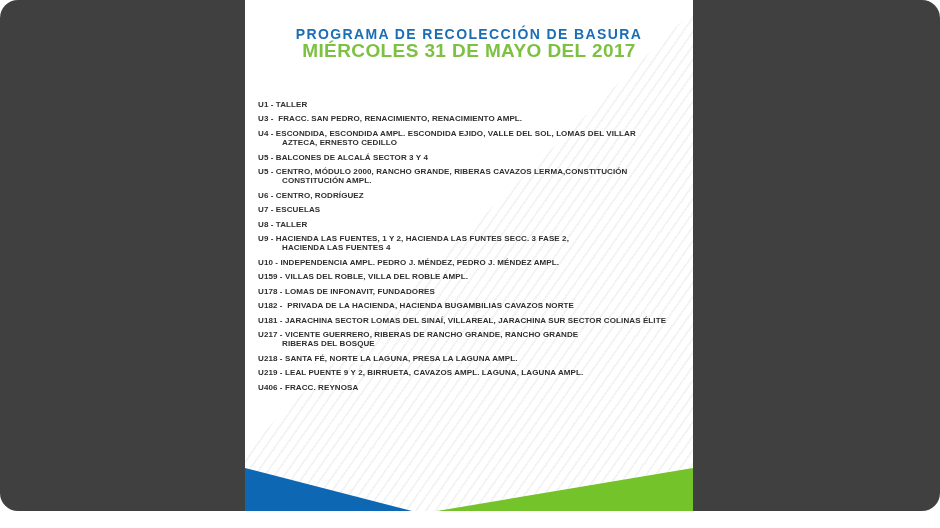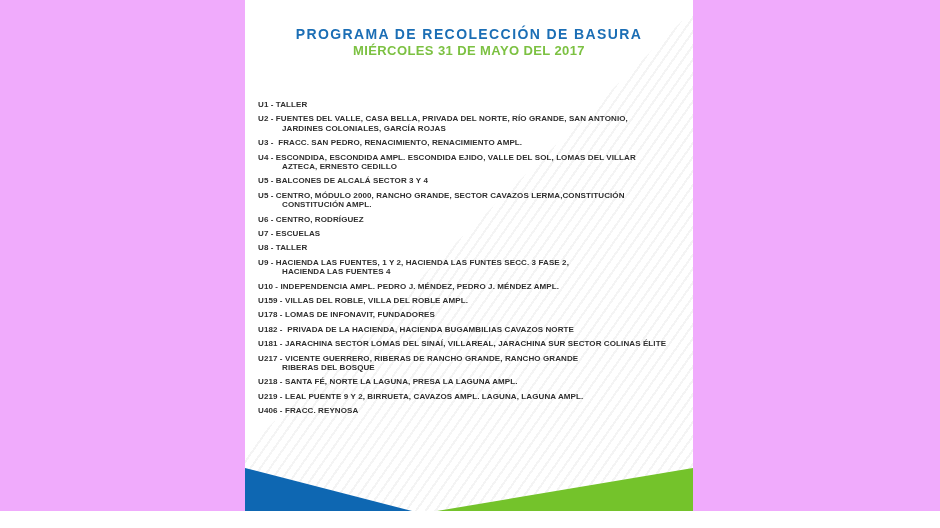--- a/index.html
+++ b/index.html
@@ -6,23 +6,24 @@
     --title-blue:#1b6eb5;
     --date-green:#7cc142;
     --ribbon-blue:#0e67b2;
     --ribbon-green:#74c32b;
     --text:#2f2f2f;
   }
   html,body{margin:0;padding:0;background:#ffffff;}
   .canvas{
     position:relative;
     width:940px;height:511px;
-    background:#f0abfc;
+    background:#404040;
     overflow:hidden;
     font-family:"Liberation Sans",sans-serif;
+    border-radius:18px;
   }
   .page{
     position:absolute;
     left:245px;top:0;
     width:448px;height:528px;
     background:#ffffff;
     overflow:hidden;
   }
   .stripes{
     position:absolute;inset:0;
@@ -47,21 +48,21 @@
   }
   .doc-title{
     margin:0;
     font-size:14px;font-weight:bold;
     letter-spacing:1.4px;
     color:var(--title-blue);
     line-height:16px;
   }
   .doc-date{
     margin:1px 0 0 0;
-    font-size:13px;font-weight:bold;
+    font-size:19px;font-weight:bold;
     letter-spacing:0.4px;
     color:var(--date-green);
     line-height:15px;
   }
   .route-list{
     position:absolute;
     top:100px;left:13px;right:0;
   }
   .route-item{
     font-size:8px;
@@ -87,31 +88,29 @@
     <div class="ribbon-blue"></div>
 
     <div class="doc-header">
       <h1 class="doc-title">PROGRAMA DE RECOLECCIÓN DE BASURA</h1>
       <h2 class="doc-date">MIÉRCOLES 31 DE MAYO DEL 2017</h2>
     </div>
 
     <div class="route-list">
   <div class="route-item"><span class="route-id">U1 -</span> <span class="route-areas">TALLER</span></div>
 
-  <div class="route-item"><span class="route-id">U2 -</span> <span class="route-areas">FUENTES DEL VALLE, CASA BELLA, PRIVADA DEL NORTE, RÍO GRANDE, SAN ANTONIO,
-JARDINES COLONIALES, GARCÍA ROJAS</span></div>
 
   <div class="route-item"><span class="route-id">U3 -</span> <span class="route-areas"> FRACC. SAN PEDRO, RENACIMIENTO, RENACIMIENTO AMPL.</span></div>
 
   <div class="route-item"><span class="route-id">U4 -</span> <span class="route-areas">ESCONDIDA, ESCONDIDA AMPL. ESCONDIDA EJIDO, VALLE DEL SOL, LOMAS DEL VILLAR
 AZTECA, ERNESTO CEDILLO</span></div>
 
   <div class="route-item"><span class="route-id">U5 -</span> <span class="route-areas">BALCONES DE ALCALÁ SECTOR 3 Y 4</span></div>
 
-  <div class="route-item"><span class="route-id">U5 -</span> <span class="route-areas">CENTRO, MÓDULO 2000, RANCHO GRANDE, SECTOR CAVAZOS LERMA,CONSTITUCIÓN
+  <div class="route-item"><span class="route-id">U5 -</span> <span class="route-areas">CENTRO, MÓDULO 2000, RANCHO GRANDE, RIBERAS CAVAZOS LERMA,CONSTITUCIÓN
 CONSTITUCIÓN AMPL.</span></div>
 
   <div class="route-item"><span class="route-id">U6 -</span> <span class="route-areas">CENTRO, RODRÍGUEZ</span></div>
 
   <div class="route-item"><span class="route-id">U7 -</span> <span class="route-areas">ESCUELAS</span></div>
 
   <div class="route-item"><span class="route-id">U8 -</span> <span class="route-areas">TALLER</span></div>
 
   <div class="route-item"><span class="route-id">U9 -</span> <span class="route-areas">HACIENDA LAS FUENTES, 1 Y 2, HACIENDA LAS FUNTES SECC. 3 FASE 2,
 HACIENDA LAS FUENTES 4</span></div>

